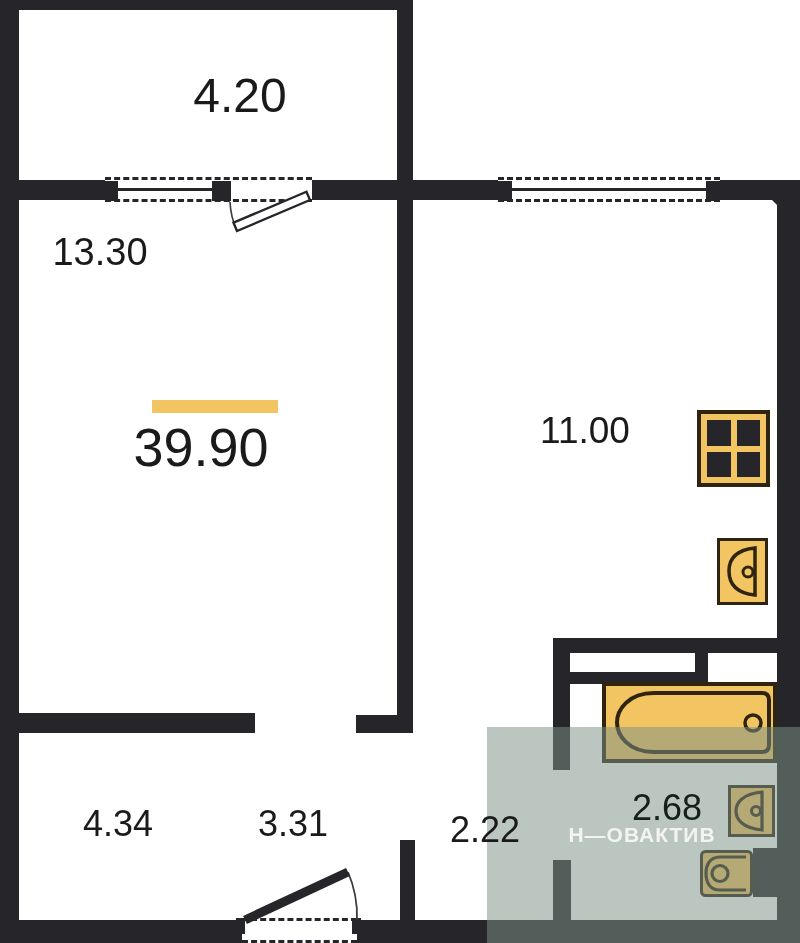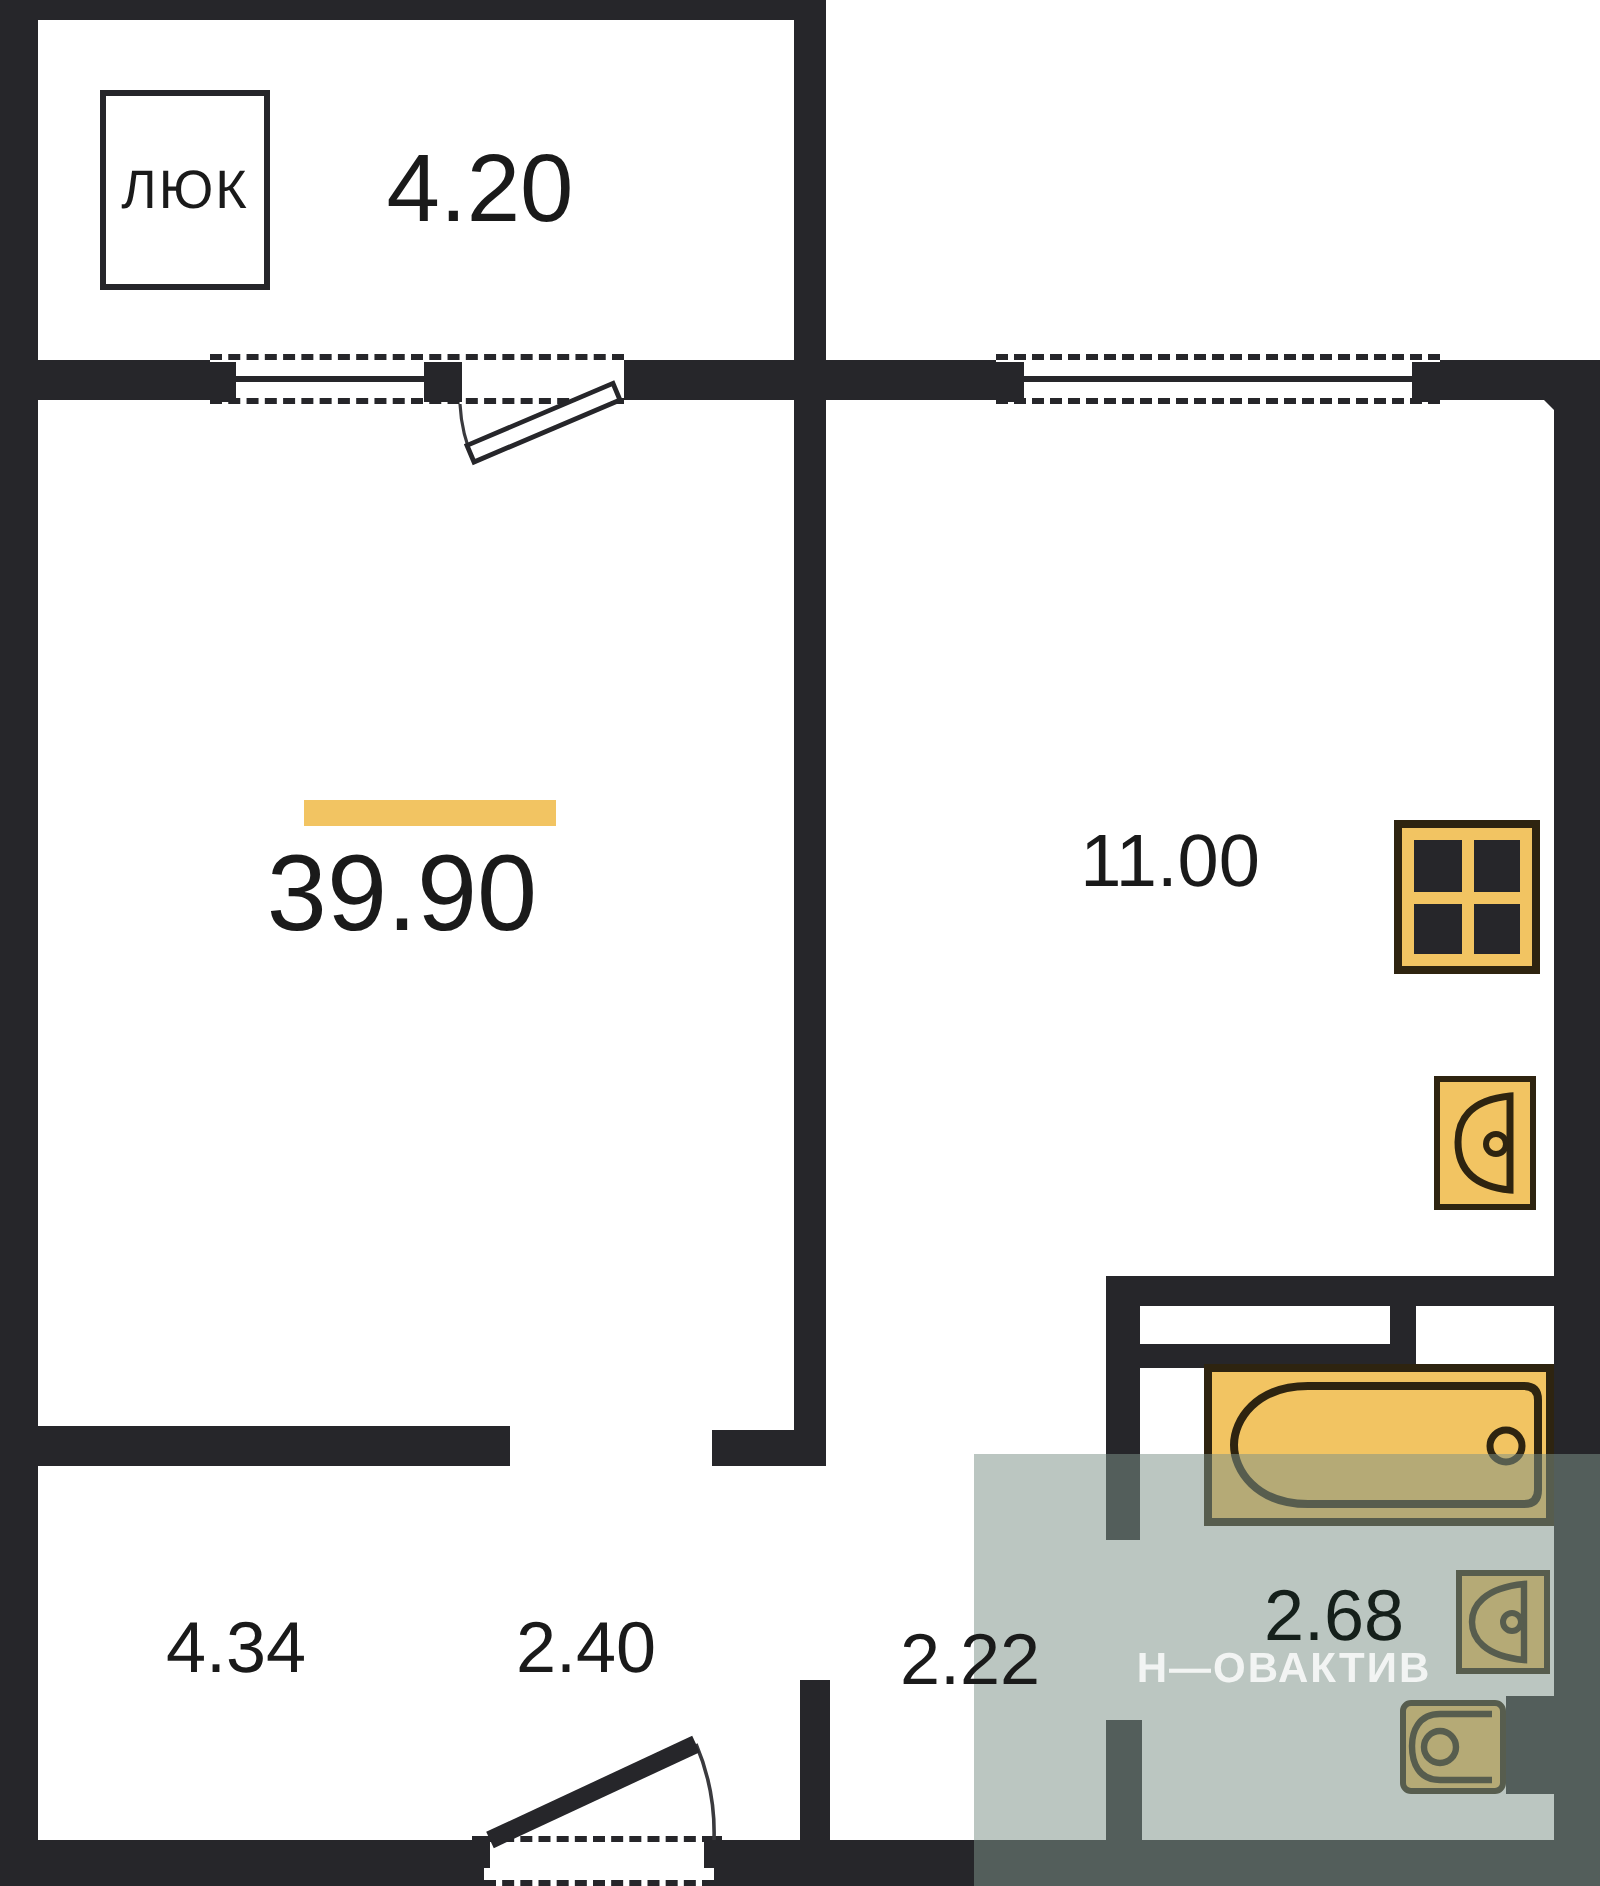--- a/index.html
+++ b/index.html
@@ -108,32 +108,30 @@
     <path d="M34,7 C14,9 8,18 8,26 C8,34 14,43 34,45 Z" fill="none" stroke="#2e2410" stroke-width="3.2"></path>
     <circle cx="28" cy="26" r="4.5" fill="#f2c462" stroke="#2e2410" stroke-width="3"></circle>
   </svg>
 
   <svg style="left:700px;top:850px" width="53" height="47" viewBox="0 0 53 47">
     <rect x="1.5" y="1.5" width="50" height="44" rx="4" fill="#f2c462" stroke="#2e2410" stroke-width="3"></rect>
     <path d="M46,7 L20,7 C9,7 6,16 6,23 C6,31 9,40 20,40 L46,40" fill="none" stroke="#2e2410" stroke-width="3.2"></path>
     <circle cx="20" cy="23.5" r="8" fill="none" stroke="#2e2410" stroke-width="3.2"></circle>
   </svg>
 
-  <div class="hatch" style="left:50px;top:45px;width:85px;height:100px">
-    <span>ЛЮК</span>
-  </div>
 
   <div class="lbl" style="left:240px;top:95px;font-size:48px">4.20</div>
+  <div class="lbl" style="left:100px;top:252px;font-size:38px">13.30</div>
 
   <div class="bar" style="left:152px;top:400px;width:126px;height:13px"></div>
   <div class="lbl" style="left:201px;top:447px;font-size:54px;font-weight:normal">39.90</div>
 
   <div class="lbl" style="left:585px;top:431px;font-size:37px">11.00</div>
   <div class="lbl" style="left:118px;top:824px">4.34</div>
-  <div class="lbl" style="left:293px;top:824px">2.40</div>
+  <div class="lbl" style="left:293px;top:824px">3.31</div>
 
   <div class="overlay" style="left:487px;top:727px;width:313px;height:216px"></div>
 
   <div class="lbl top-lbl" style="left:485px;top:830px">2.22</div>
   <div class="lbl top-lbl" style="left:667px;top:808px;color:#15201b">2.68</div>
   <div class="watermark" style="left:642px;top:835px">Н—ОВАКТИВ</div>
 
 </div>
 
 </body></html>

